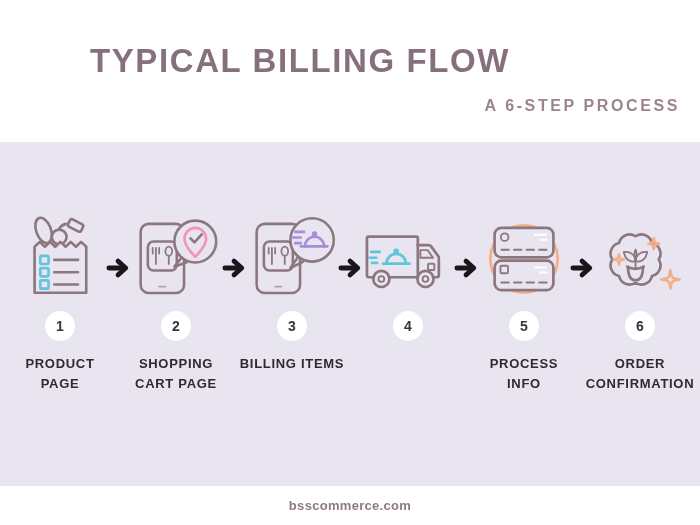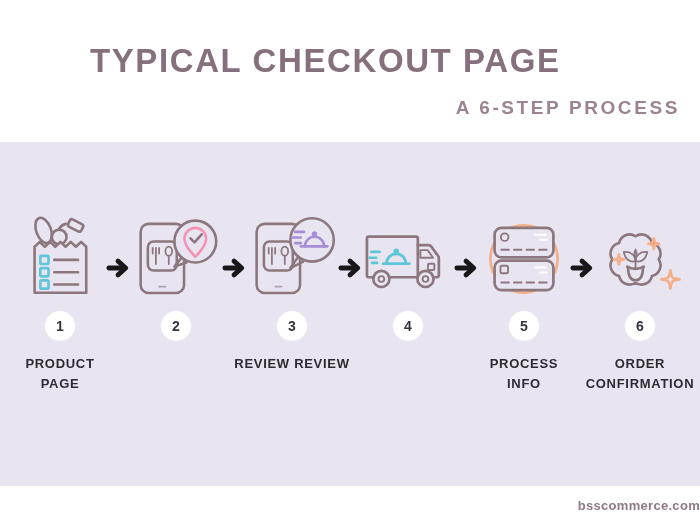--- a/index.html
+++ b/index.html
@@ -9,21 +9,21 @@
     font-family:"Liberation Sans", sans-serif;
   }
   
   .title {
     position:absolute; left:90px; top:42px; margin:0;
     font-size:33px; font-weight:700; letter-spacing:1.6px;
     color:var(--title,#86707d); white-space:nowrap;
   }
   .subtitle {
     position:absolute; right:20px; top:97px;
-    font-size:19px; font-weight:700; letter-spacing:2.6px;
+    font-size:16px; font-weight:700; letter-spacing:2.6px;
     color:var(--subtitle,#9b8391); white-space:nowrap;
   }
   
   .band {
     position:absolute; left:0; top:142px; width:700px; height:344px;
     background:var(--lavender,#e8e5f1);
   }
   .steps-row {
     position:absolute; left:0; top:0; right:0;
     padding:62px 14px 0; display:flex; justify-content:space-between;
@@ -38,40 +38,40 @@
   }
   .step-label {
     width:132px; margin:13px -20px 0;
     font-size:13px; font-weight:700; letter-spacing:0.7px; line-height:1.55;
     color:var(--label,#2e2a30); text-align:center; white-space:pre-line;
   }
   .arrow { align-self:flex-start; margin-top:53px; width:24px; height:22px; flex:0 0 auto; }
   
   .footer {
     position:absolute; left:0; bottom:0; width:700px; height:39px;
-    display:flex; align-items:center; justify-content:flex-end;border-radius:8px;
+    display:flex; align-items:center; justify-content:center;border-radius:8px;
   }
   .site { font-size:13px; font-weight:700; letter-spacing:0.3px; color:var(--footer,#8e7a85); }
   
   svg .ln   { stroke:var(--taupe,#8c777e); fill:none; stroke-width:3.2; stroke-linecap:round; stroke-linejoin:round; }
   svg .thin { stroke-width:2.2; }
   svg .cyan   { stroke:var(--cyan,#5fc6d9); fill:none; stroke-width:3.2; stroke-linecap:round; stroke-linejoin:round; }
   svg .pink   { stroke:var(--pink,#f394b3); fill:none; stroke-width:3.2; stroke-linecap:round; stroke-linejoin:round; }
   svg .purple { stroke:var(--purple,#a78dd6); fill:none; stroke-width:3.2; stroke-linecap:round; stroke-linejoin:round; }
   svg .orange { stroke:var(--orange,#f3b088); fill:none; stroke-width:3.2; stroke-linecap:round; stroke-linejoin:round; }
   svg .shine  { stroke:#ffffff; fill:none; stroke-width:2.4; stroke-linecap:round; }
   svg .bgfill { fill:var(--lavender,#e8e5f1); }
   svg .arrowln{ stroke:var(--arrow,#1a171b); fill:none; stroke-width:5.2; stroke-linecap:round; stroke-linejoin:round; }
 </style>
 </head>
 <body>
 
 <div class="canvas">
 
-  <h1 class="title">TYPICAL CHECKOUT PAGE</h1>
+  <h1 class="title">TYPICAL BILLING FLOW</h1>
   <div class="subtitle">A 6-STEP PROCESS</div>
 
   <section class="band">
     <div class="steps-row">
 
       <div class="step">
         <div class="step-icon">
           <svg width="82" height="92" viewBox="0 0 100 112">
             <g class="ln">
               <ellipse cx="30" cy="26" rx="9" ry="16" transform="rotate(-20 30 26)"></ellipse>
@@ -107,20 +107,22 @@
             <path class="ln thin" d="M27,46 v7 M31,46 v7 M35,46 v7 M31,53 v13"></path>
             <ellipse class="ln thin" cx="47" cy="50" rx="4.2" ry="5.6"></ellipse>
             <path class="ln thin" d="M47,56 v10"></path>
             <circle class="ln bgfill" cx="80" cy="38" r="26"></circle>
             <path class="ln" d="M63,58 L54,69 L69,64"></path>
             <path class="pink" d="M80,21 a13.5,13.5 0 0 1 13.5,13.5 C93.5,44 80,57 80,57 C80,57 66.5,44 66.5,34.5 A13.5,13.5 0 0 1 80,21 Z"></path>
             <path class="ln" d="M74,34 l5,5 l9,-10"></path>
           </svg>
         </div>
         <div class="step-num">2</div>
+        <div class="step-label">SHOPPING
+CART PAGE</div>
       </div>
 
       <svg class="arrow" viewBox="0 0 26 24">
         <path class="arrowln" d="M3,12 H19"></path>
         <path class="arrowln" d="M13,4.5 L21.5,12 L13,19.5"></path>
       </svg>
 
       <div class="step">
         <div class="step-icon">
           <svg width="90" height="90" viewBox="0 0 112 112">
@@ -134,21 +136,21 @@
             <path class="ln" d="M63,58 L54,71 L70,63"></path>
             <g class="purple">
               <path d="M72,44 a12,12 0 0 1 24,0"></path>
               <path d="M67,44 h33"></path>
               <circle cx="84" cy="28.5" r="1.8"></circle>
               <path d="M60,26 h11 M56,33 h11 M60,40 h7"></path>
             </g>
           </svg>
         </div>
         <div class="step-num">3</div>
-        <div class="step-label">REVIEW REVIEW</div>
+        <div class="step-label">BILLING ITEMS</div>
       </div>
 
       <svg class="arrow" viewBox="0 0 26 24">
         <path class="arrowln" d="M3,12 H19"></path>
         <path class="arrowln" d="M13,4.5 L21.5,12 L13,19.5"></path>
       </svg>
 
       <div class="step">
         <div class="step-icon">
           <svg width="95" height="78" viewBox="0 0 112 92">

